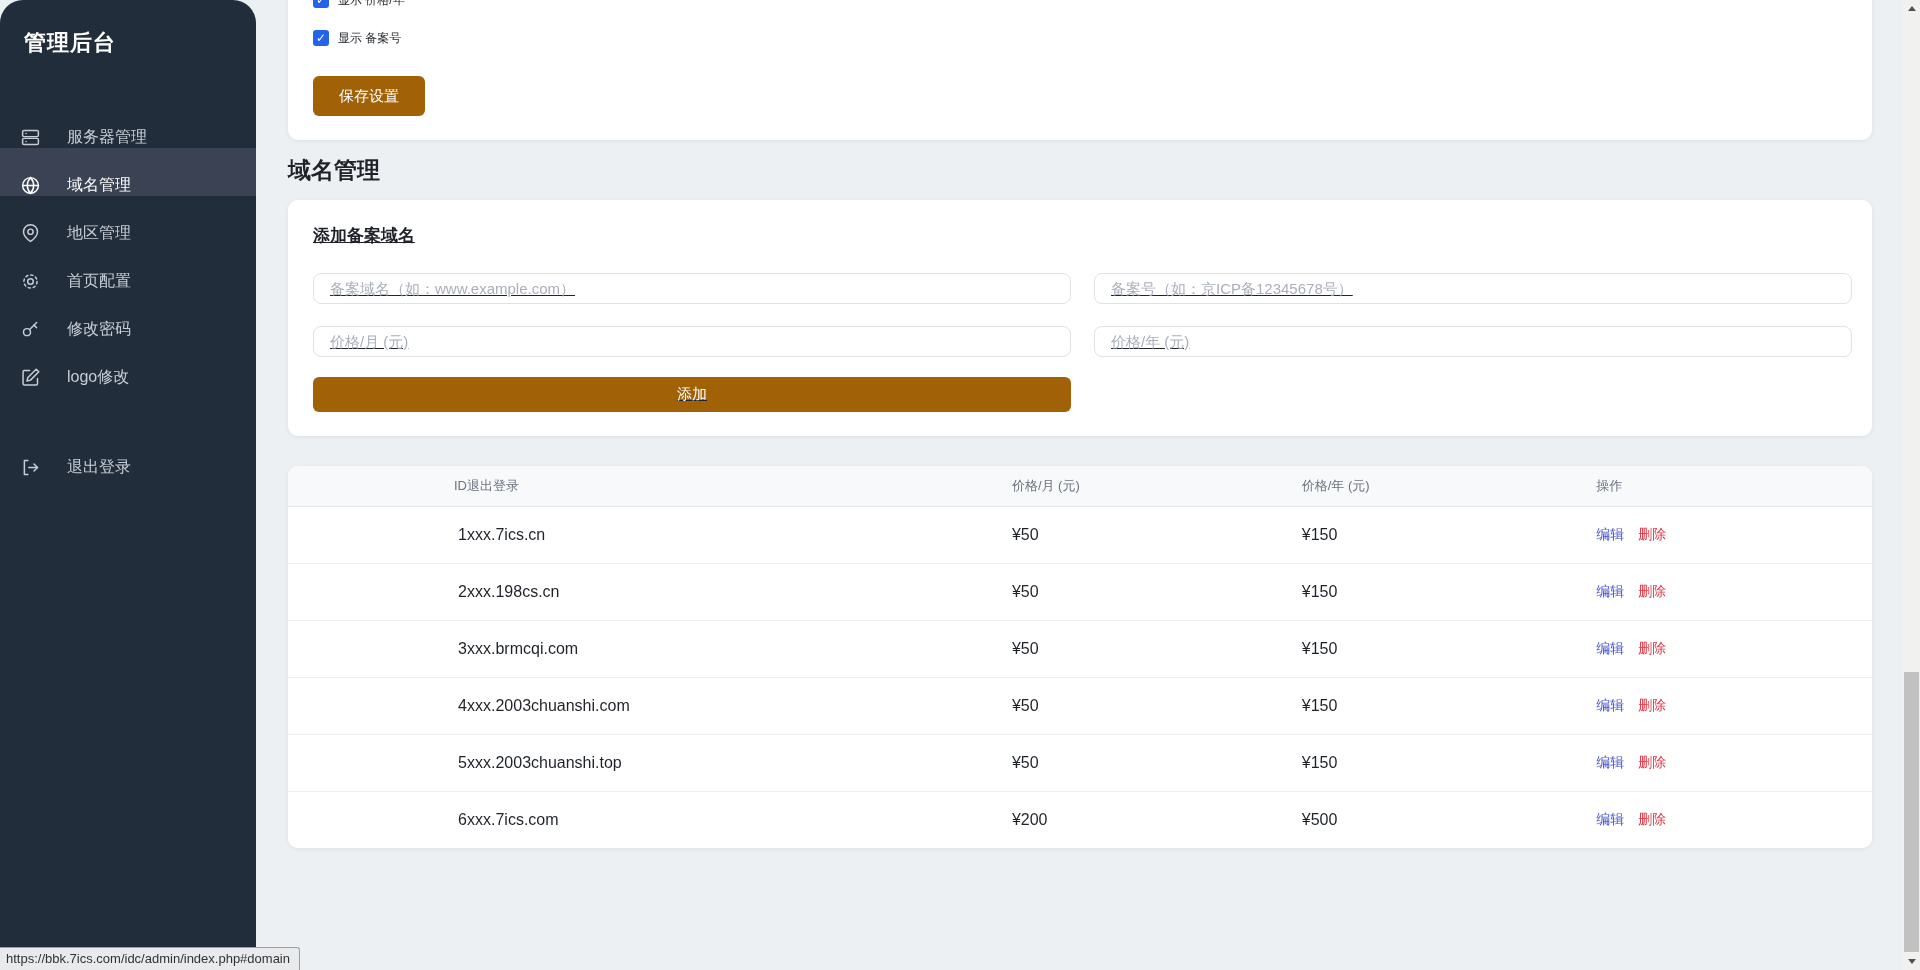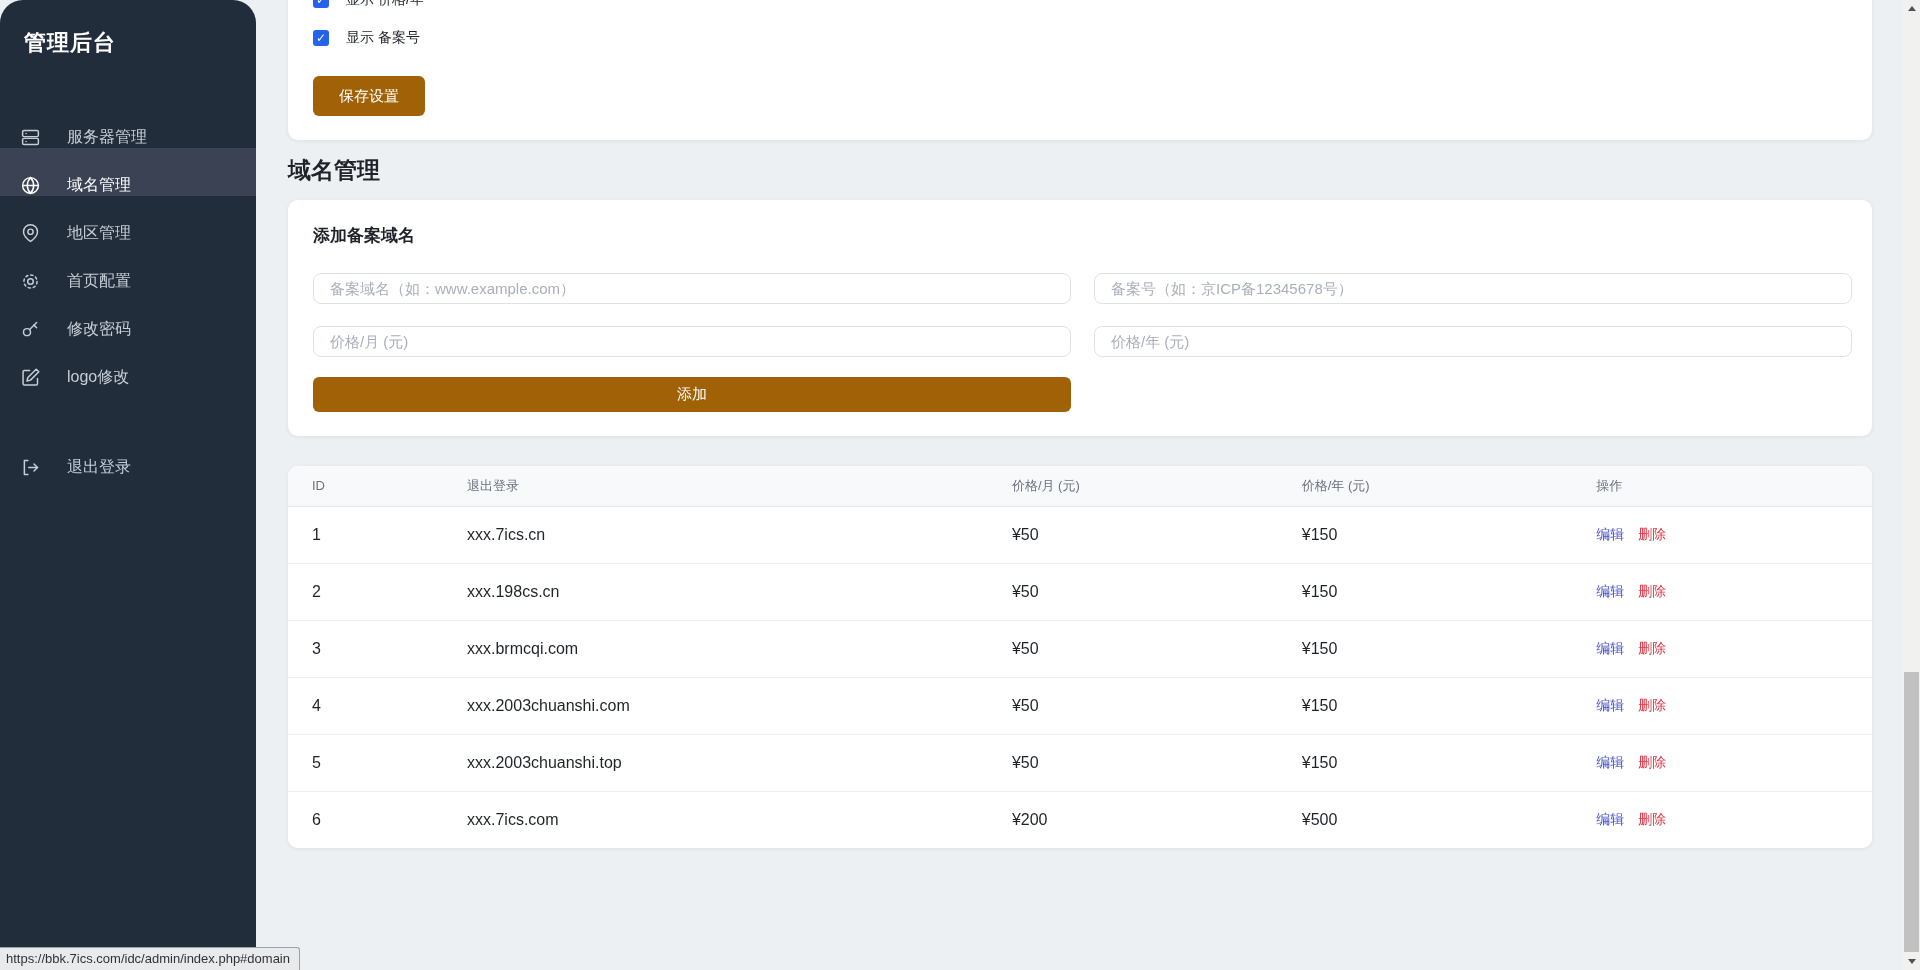--- a/index.html
+++ b/index.html
@@ -33,57 +33,57 @@
     position:absolute; left:256px; top:0; right:0; bottom:0;
     padding:0 48px 0 32px; overflow:hidden;
   }
   .card {
     background:#ffffff; border-radius:10px;
     box-shadow:0 1px 4px rgba(25,39,62,0.08);
   }
 
   
   .settings-card { margin-top:-60px; padding:48px 24px 24px 25px; }
-  .check-row { display:flex; align-items:center; gap:17px; height:24px; margin-bottom:14px; font-size:14px; color:#1f2329; }
+  .check-row { display:flex; align-items:center; gap:9px; height:24px; margin-bottom:14px; font-size:12px; color:#1f2329; }
   .checkbox {
     width:16px; height:16px; border-radius:3px; background:#2563eb;
     display:inline-flex; align-items:center; justify-content:center; cursor:pointer;
   }
   .checkbox::after { content:"✓"; color:#fff; font-size:12px; font-weight:bold; line-height:1; }
   .btn {
     background:#a16207; color:#ffffff; border:none; border-radius:6px;
     font-size:15px; font-family:inherit; cursor:pointer;
   }
   .save-btn { margin-top:12px; width:112px; height:40px; }
 
   
   .section-title { margin-top:14px; font-size:23px; font-weight:bold; color:#1f2329; line-height:32px; }
 
   
-  .add-card { margin-top:14px; padding:24px 20px 24px 25px; }
+  .add-card { margin-top:14px; padding:24px 20px 24px 25px;text-decoration:underline; }
   .add-card h2 { font-size:17px; font-weight:bold; color:#1f2329; }
   .form-grid { display:grid; grid-template-columns:1fr 1fr; column-gap:23px; row-gap:22px; margin-top:26px; }
   .form-grid input {
     height:31px; border:1px solid #dfe3e8; border-radius:8px;
     padding:0 16px; font-size:15px; font-family:inherit; color:#1f2329; width:100%;
     outline:none; background:#fff;
   }
   .form-grid input::placeholder { color:#a9afba; }
   .add-btn { height:35px; width:100%; grid-column:1; margin-top:-2px; }
 
   
   .table-card { margin-top:30px; overflow:hidden; padding:0; }
   table { width:100%; border-collapse:collapse; }
   thead th {
     background:#f8f9fa; height:40px; font-size:13px; font-weight:normal;
     color:#6b7280; text-align:left; border-bottom:1px solid #e6e9ec;
   }
   tbody td { height:57px; font-size:16px; color:#1f2329; border-bottom:1px solid #edeef1; background:#fff; }
   tbody tr:last-child td { border-bottom:none; }
-  th:first-child, td:first-child { padding-left:24px; }
+  th:first-child, td:first-child { padding-left:24px;text-align:right; }
   .act a { text-decoration:none; font-size:14px; cursor:pointer; }
   .edit-link { color:#4a55cb; margin-right:14px; }
   .delete-link { color:#dc3545; }
 
   
   .statusbar {
     position:absolute; left:0; bottom:0; z-index:10;
     background:#e9eaec; border-top:1px solid #9ba0a6; border-right:1px solid #9ba0a6;
     border-top-right-radius:3px; padding:3px 9px 4px 6px;
     font-size:13px; color:#2f3338; white-space:nowrap;

